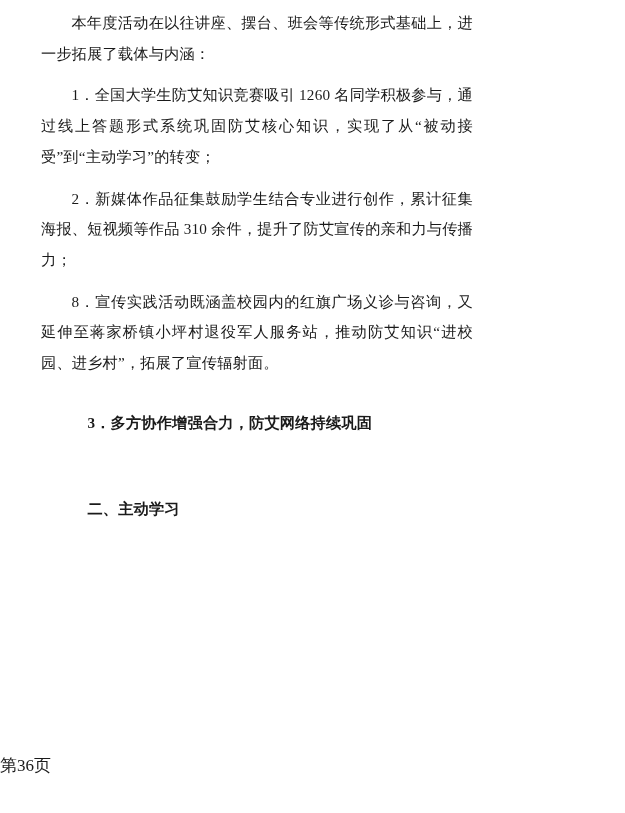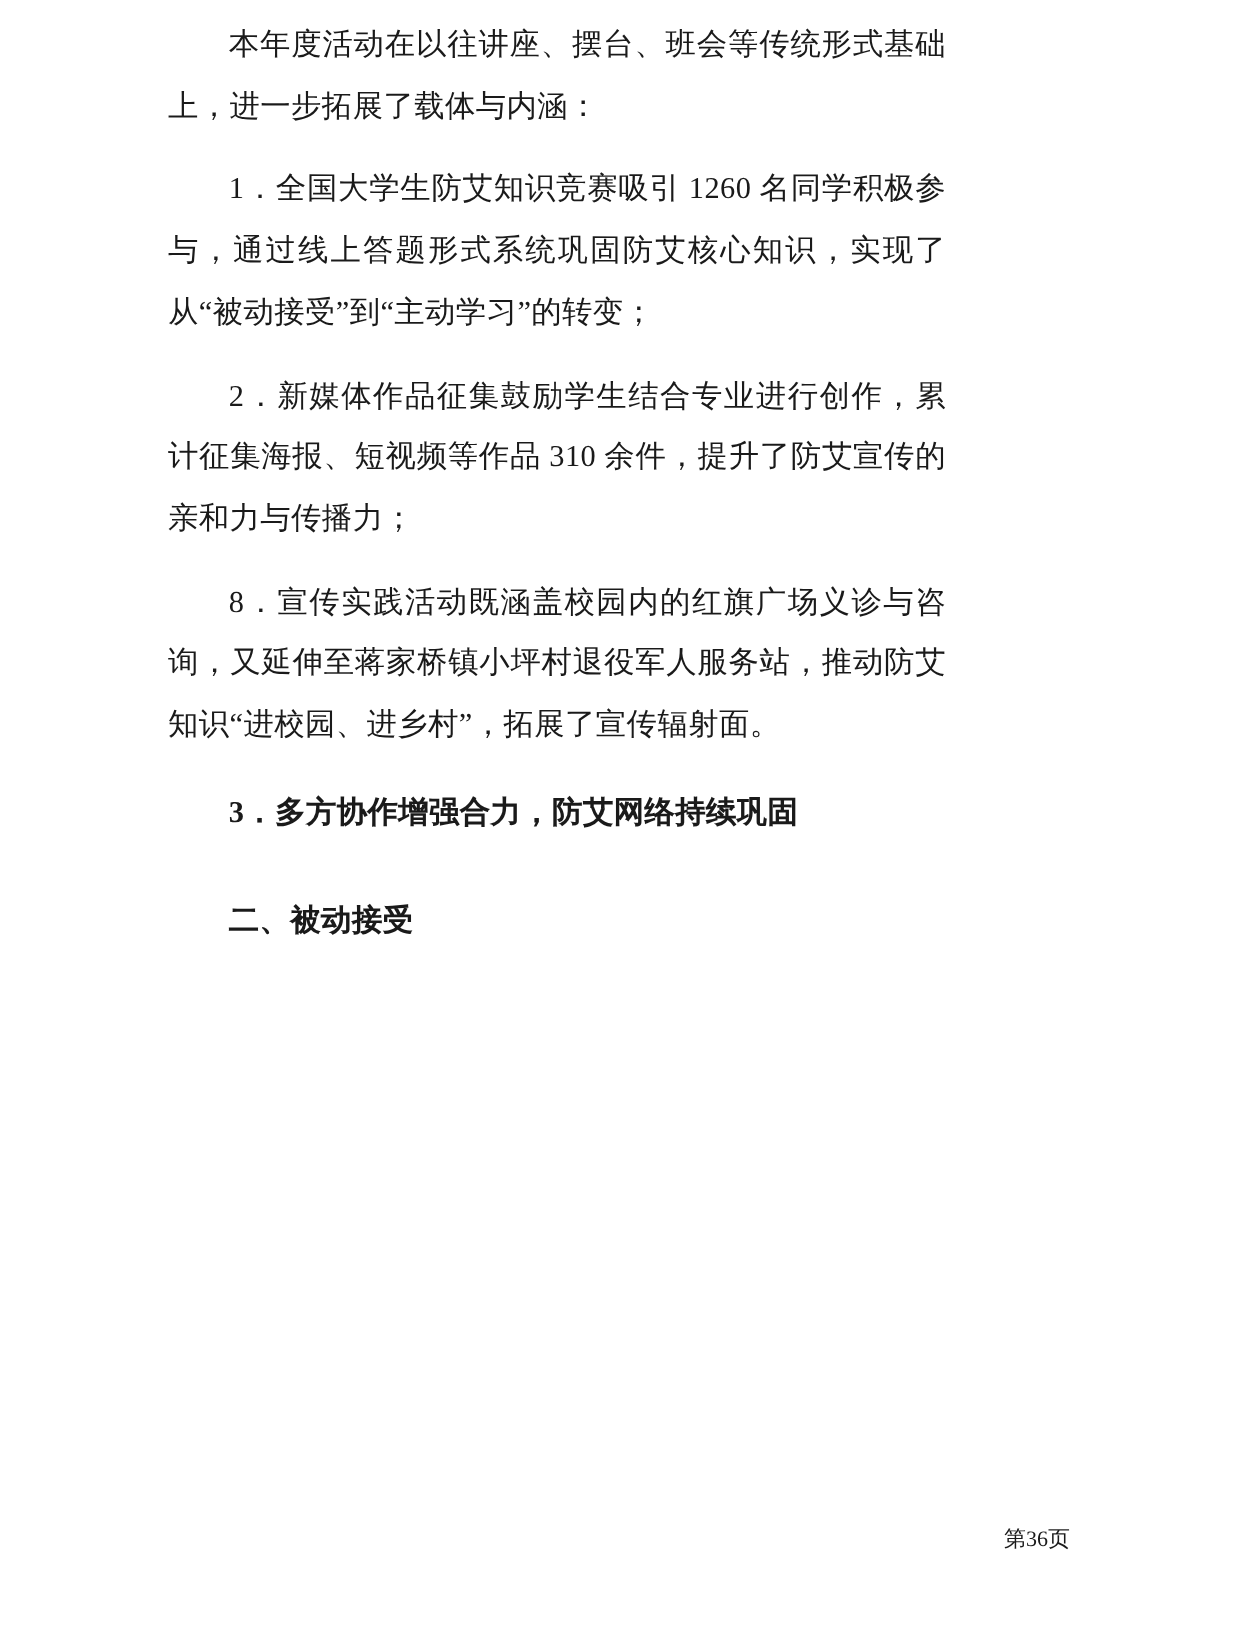--- a/index.html
+++ b/index.html
@@ -13,50 +13,50 @@
     font-family: "Liberation Serif", "DejaVu Serif", serif;
     color: #1a1a1a;
     position: relative;
     overflow: hidden;
   }
   .page {
     position: relative;
     width: 535px;
     height: 813px;
     box-sizing: border-box;
-    padding: 8px 62px 0 84px;
+    padding: 8px 62px 0 41px;
   }
   .para {
     font-size: 15.2px;
     line-height: 2.02;
     text-align: justify;
     text-justify: inter-ideograph;
     margin: 0 0 0 0;
     letter-spacing: 0.2px;
   }
   .indent {
     text-indent: 2em;
   }
   .heading {
     font-size: 15.2px;
     line-height: 2.02;
     font-weight: bold;
     text-indent: 2em;
-    margin: 0;
+    margin: 16px;
     letter-spacing: 0.2px;
   }
   .spacer-sm { height: 11px; }
   .spacer-md { height: 13px; }
   .footer {
     position: absolute;
     left: 0;
     right: 0;
     bottom: 36px;
-    text-align: right;
-    font-size: 11px;
+    text-align: left;
+    font-size: 17px;
     color: #1a1a1a;
     font-family: "Liberation Serif", "DejaVu Serif", serif;
   }
 </style>
 </head>
 <body>
 
 <div class="page">
 
   <p class="para indent">本年度活动在以往讲座、摆台、班会等传统形式基础上，进一步拓展了载体与内涵：</p>
@@ -69,20 +69,20 @@
   <div class="spacer-sm"></div>
 
   <p class="para indent">8．宣传实践活动既涵盖校园内的红旗广场义诊与咨询，又延伸至蒋家桥镇小坪村退役军人服务站，推动防艾知识“进校园、进乡村”，拓展了宣传辐射面。</p>
   <div class="spacer-md"></div>
 
   <p class="heading">3．多方协作增强合力，防艾网络持续巩固</p>
   <div class="spacer-sm"></div>
 
   <div class="spacer-md"></div>
 
-  <p class="heading">二、被动接受</p>
+  <p class="heading">二、主动学习</p>
   <div class="spacer-md"></div>
 
   <div class="spacer-sm"></div>
 
 
   <div class="footer">第36页</div>
 </div>
 
 </body></html>

